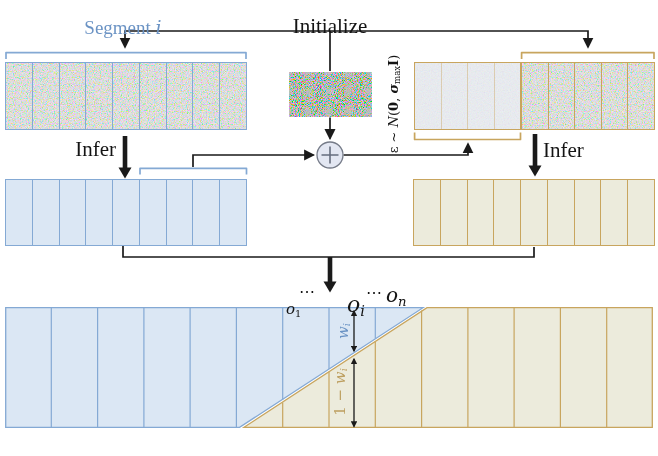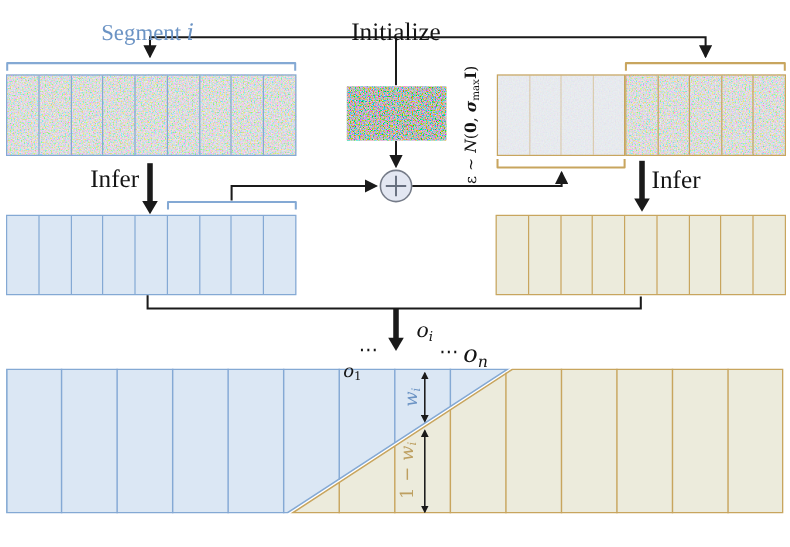--- a/index.html
+++ b/index.html
@@ -124,21 +124,21 @@
       </div>
   </div>
 
   <div class="lbl" style="left:60px;top:137px;width:56px;text-align:right;font-size:21px;"><span>Infer</span></div>
   <div class="lbl" style="left:543px;top:138px;font-size:21px;"><span>Infer</span></div>
 
   <div class="rot math" style="left:394px;top:104px;font-size:13px;"><span>ε ~ </span><span class="v">N</span><span>(</span><span class="bd">0</span><span>, </span><span class="bd v">σ</span><span class="sbn">max</span><span class="bd">I</span><span>)</span></div>
 
   <div class="lbl math v" style="left:250px;top:300px;font-size:15px;margin-left:36px;"><span>o</span><span class="sb" style="font-style:normal;">1</span></div>
   <div class="lbl math" style="left:299px;top:282px;font-size:16px;"><span>⋯</span></div>
-  <div class="lbl math v" style="left:347px;top:266px;font-size:17px;"><span>o</span><span class="sb">i</span></div>
+  <div class="lbl math v" style="left:347px;top:292px;font-size:22px;"><span>o</span><span class="sb">i</span></div>
   <div class="lbl math" style="left:366px;top:283px;font-size:16px;"><span>⋯</span></div>
   <div class="lbl math v" style="left:386px;top:283px;font-size:20px;"><span>o</span><span class="sb">n</span></div>
 
   <svg class="abs" style="left:5px;top:307px;" width="648" height="121">
     <polygon points="0.7,0.7 418,0.7 234.6,120.3 0.7,120.3" fill="var(--blue-fill)" stroke="var(--blue-border)" stroke-width="1.3"></polygon>
     <polygon points="422,0.7 647.3,0.7 647.3,120.3 239,120.3" fill="var(--tan-fill)" stroke="var(--tan-border)" stroke-width="1.3"></polygon>
     <g stroke="var(--blue-border)" stroke-width="1.2">
       <line x1="46.3" y1="0" x2="46.3" y2="121"></line>
       <line x1="92.6" y1="0" x2="92.6" y2="121"></line>
       <line x1="138.9" y1="0" x2="138.9" y2="121"></line>

